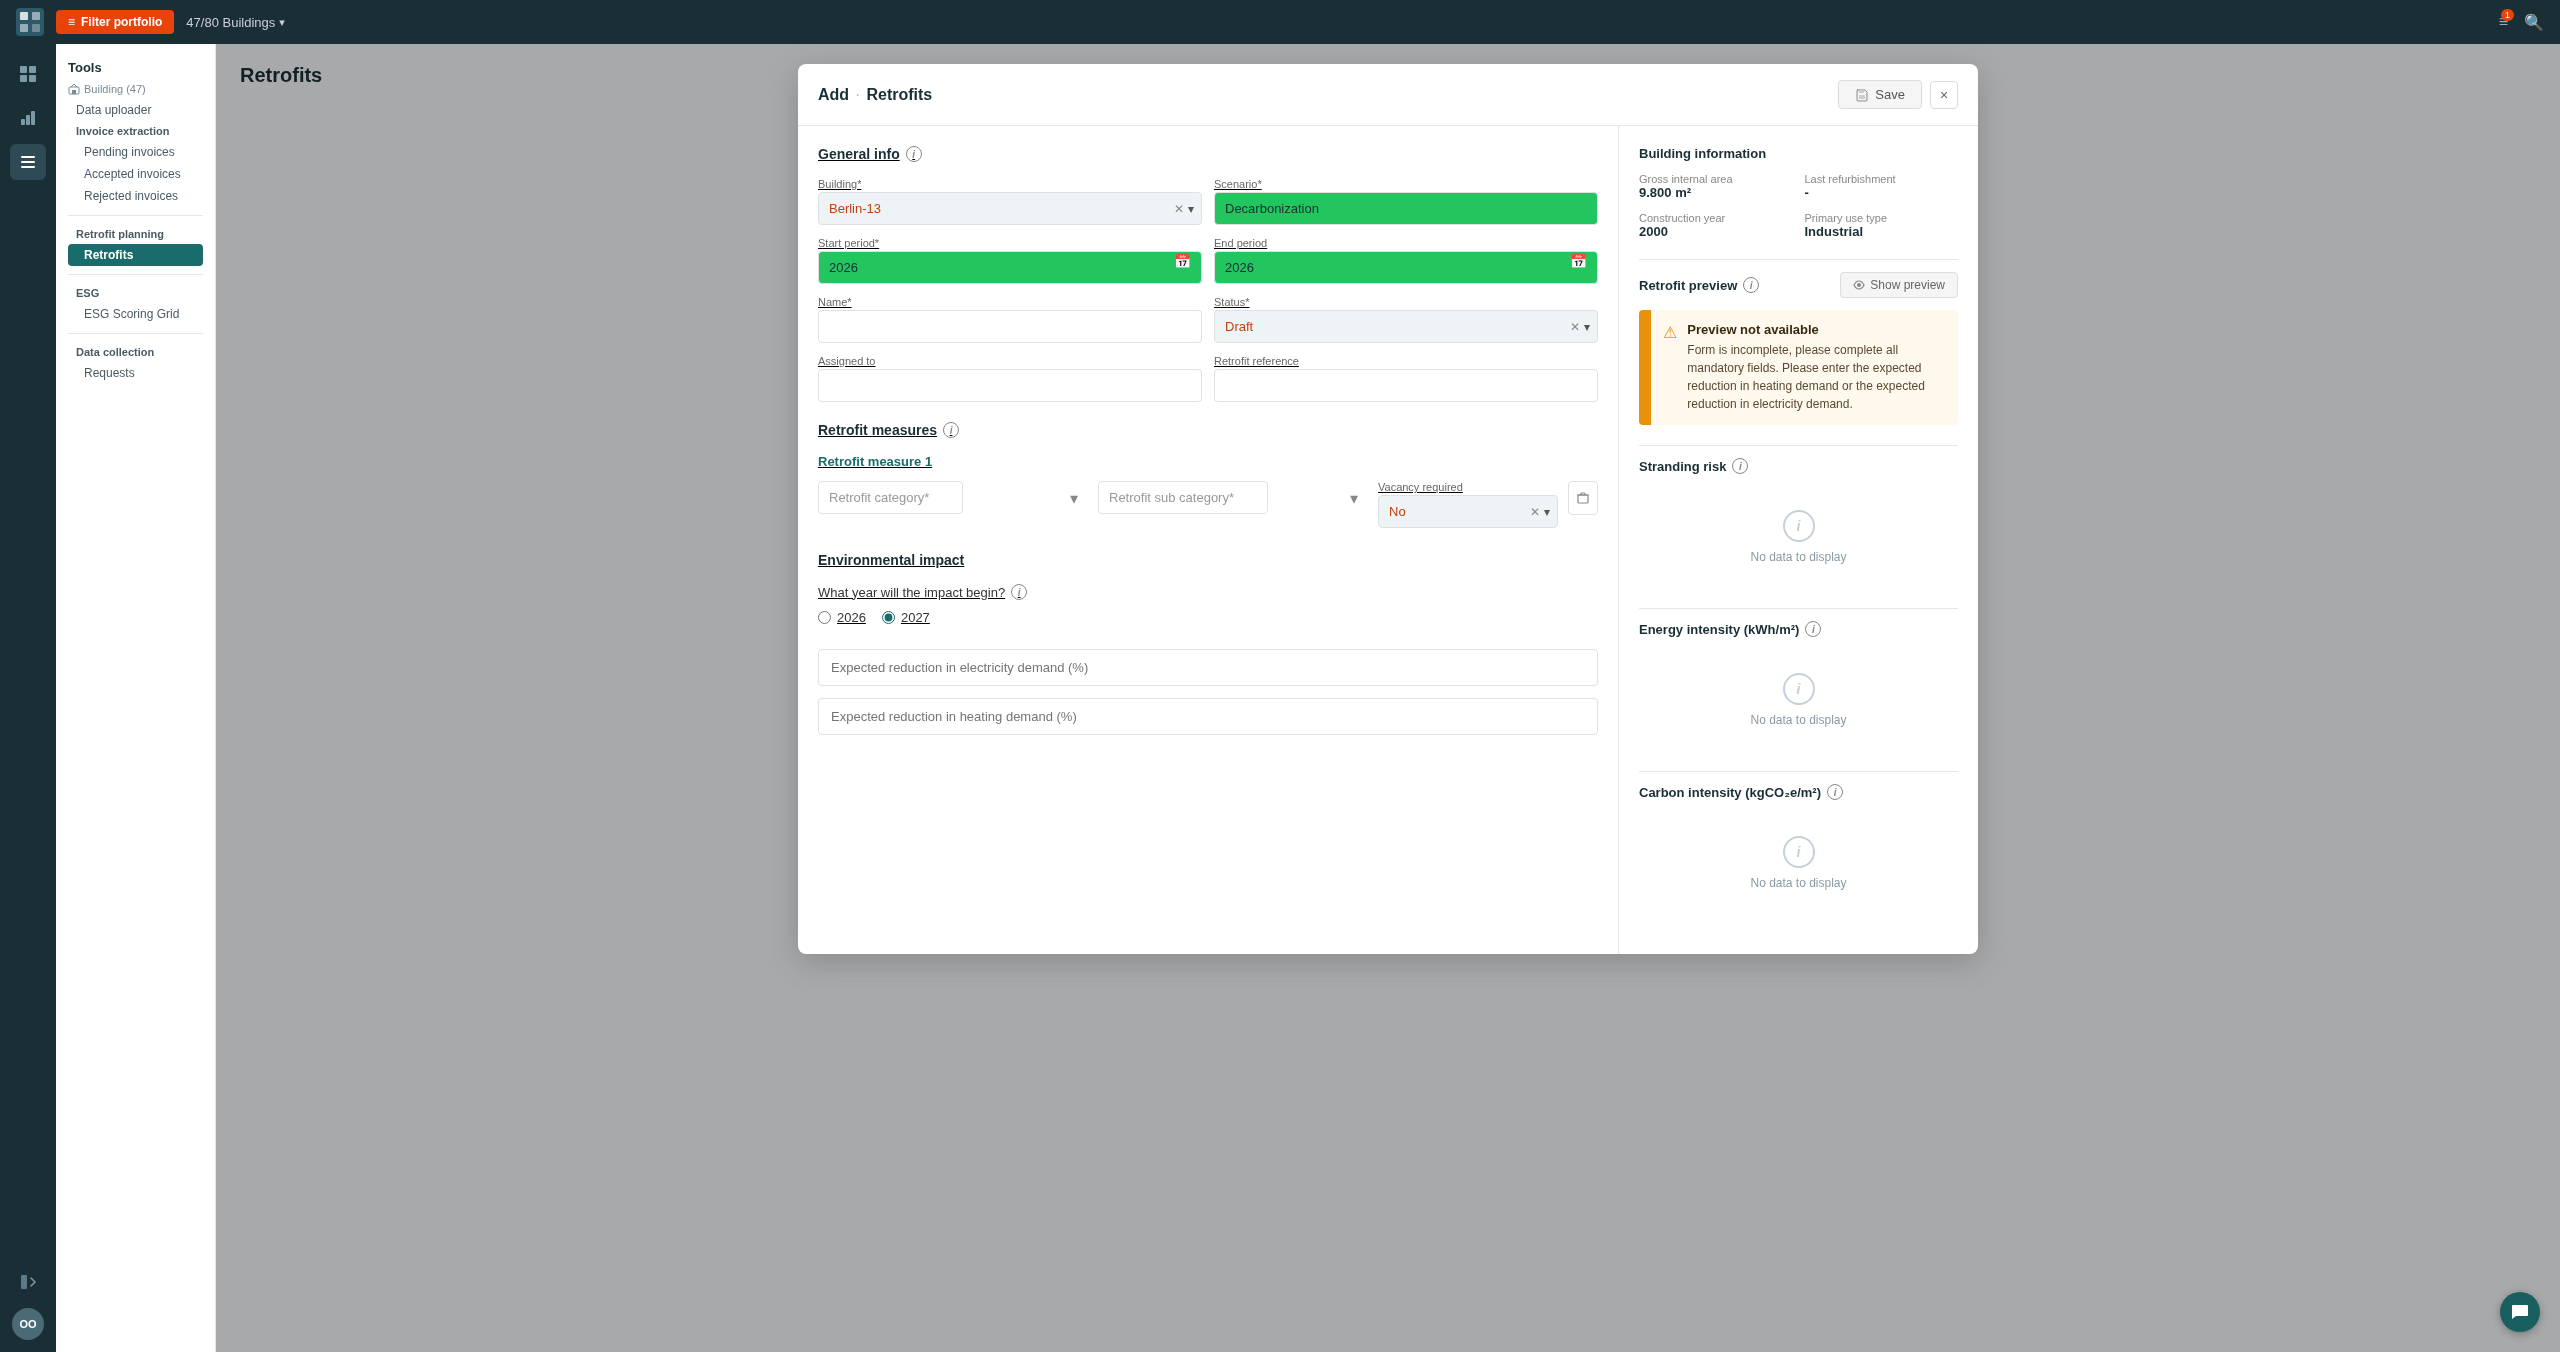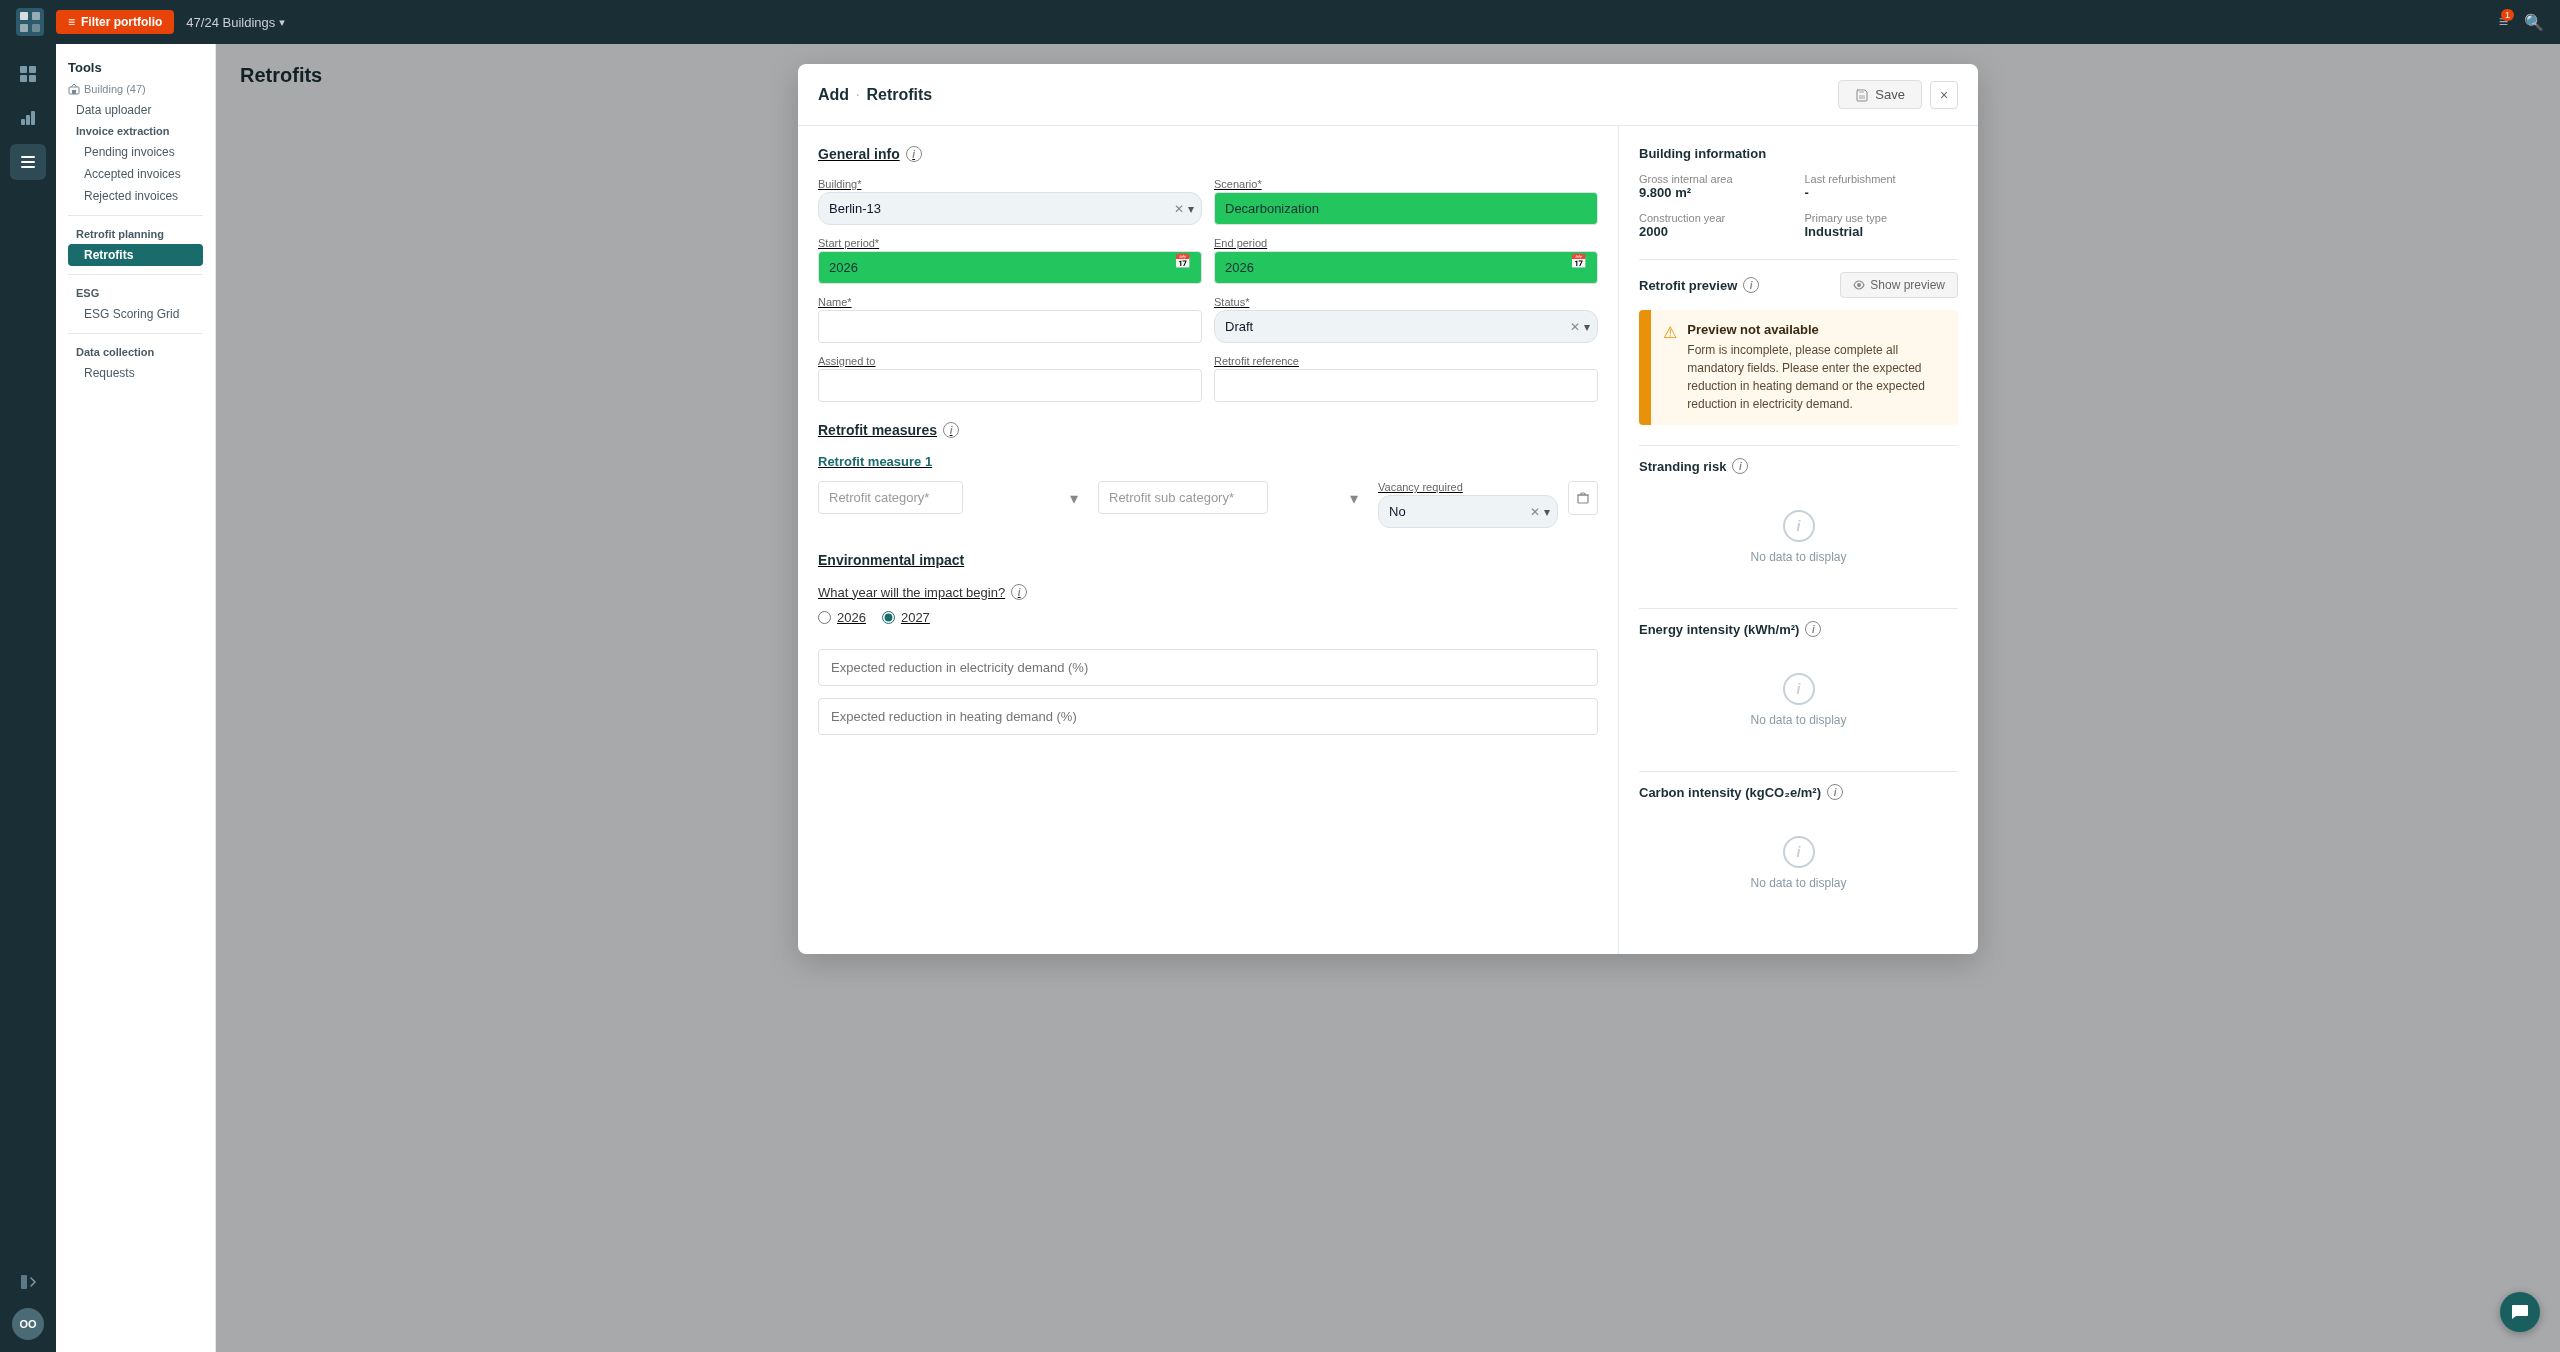--- a/index.html
+++ b/index.html
@@ -175,24 +175,24 @@
       background: white;
     }
     .form-input.filled { background: #22c55e; }
     .form-select-wrap {
       position: relative;
       width: 100%;
     }
     .form-select {
       width: 100%;
       border: 1px solid #dde1e5;
-      border-radius: 12px;
+      border-radius: 4px;
       padding: 8px 24px 8px 10px;
       font-size: 13px;
-      color: #0f172a;
+      color: #c2410c;
       background: #eef3f5;
       appearance: none;
       cursor: pointer;
     }
     .select-icons {
       position: absolute; right: 8px; top: 50%; transform: translateY(-50%);
       display: flex; align-items: center; gap: 4px;
     }
     .select-x { color: #888; cursor: pointer; font-size: 12px; }
     .select-chevron { color: #555; font-size: 12px; }
@@ -329,21 +329,21 @@
       <rect x="4" y="4" width="8" height="8" rx="1" fill="white" opacity="0.8"></rect>
       <rect x="16" y="4" width="8" height="8" rx="1" fill="white" opacity="0.5"></rect>
       <rect x="4" y="16" width="8" height="8" rx="1" fill="white" opacity="0.5"></rect>
       <rect x="16" y="16" width="8" height="8" rx="1" fill="white" opacity="0.3"></rect>
     </svg>
     <button class="filter-btn">
       <span>≡</span>
       <span>Filter portfolio</span>
     </button>
     <span class="buildings-label">
-      <span>47/24 Buildings</span>
+      <span>47/80 Buildings</span>
       <span style="font-size:11px;">▾</span>
     </span>
   </div>
   <div class="top-nav-right">
     <span class="nav-icon" style="position:relative;">
       ≡
       <span class="badge">1</span>
     </span>
     <span class="nav-icon">🔍</span>
   </div>

